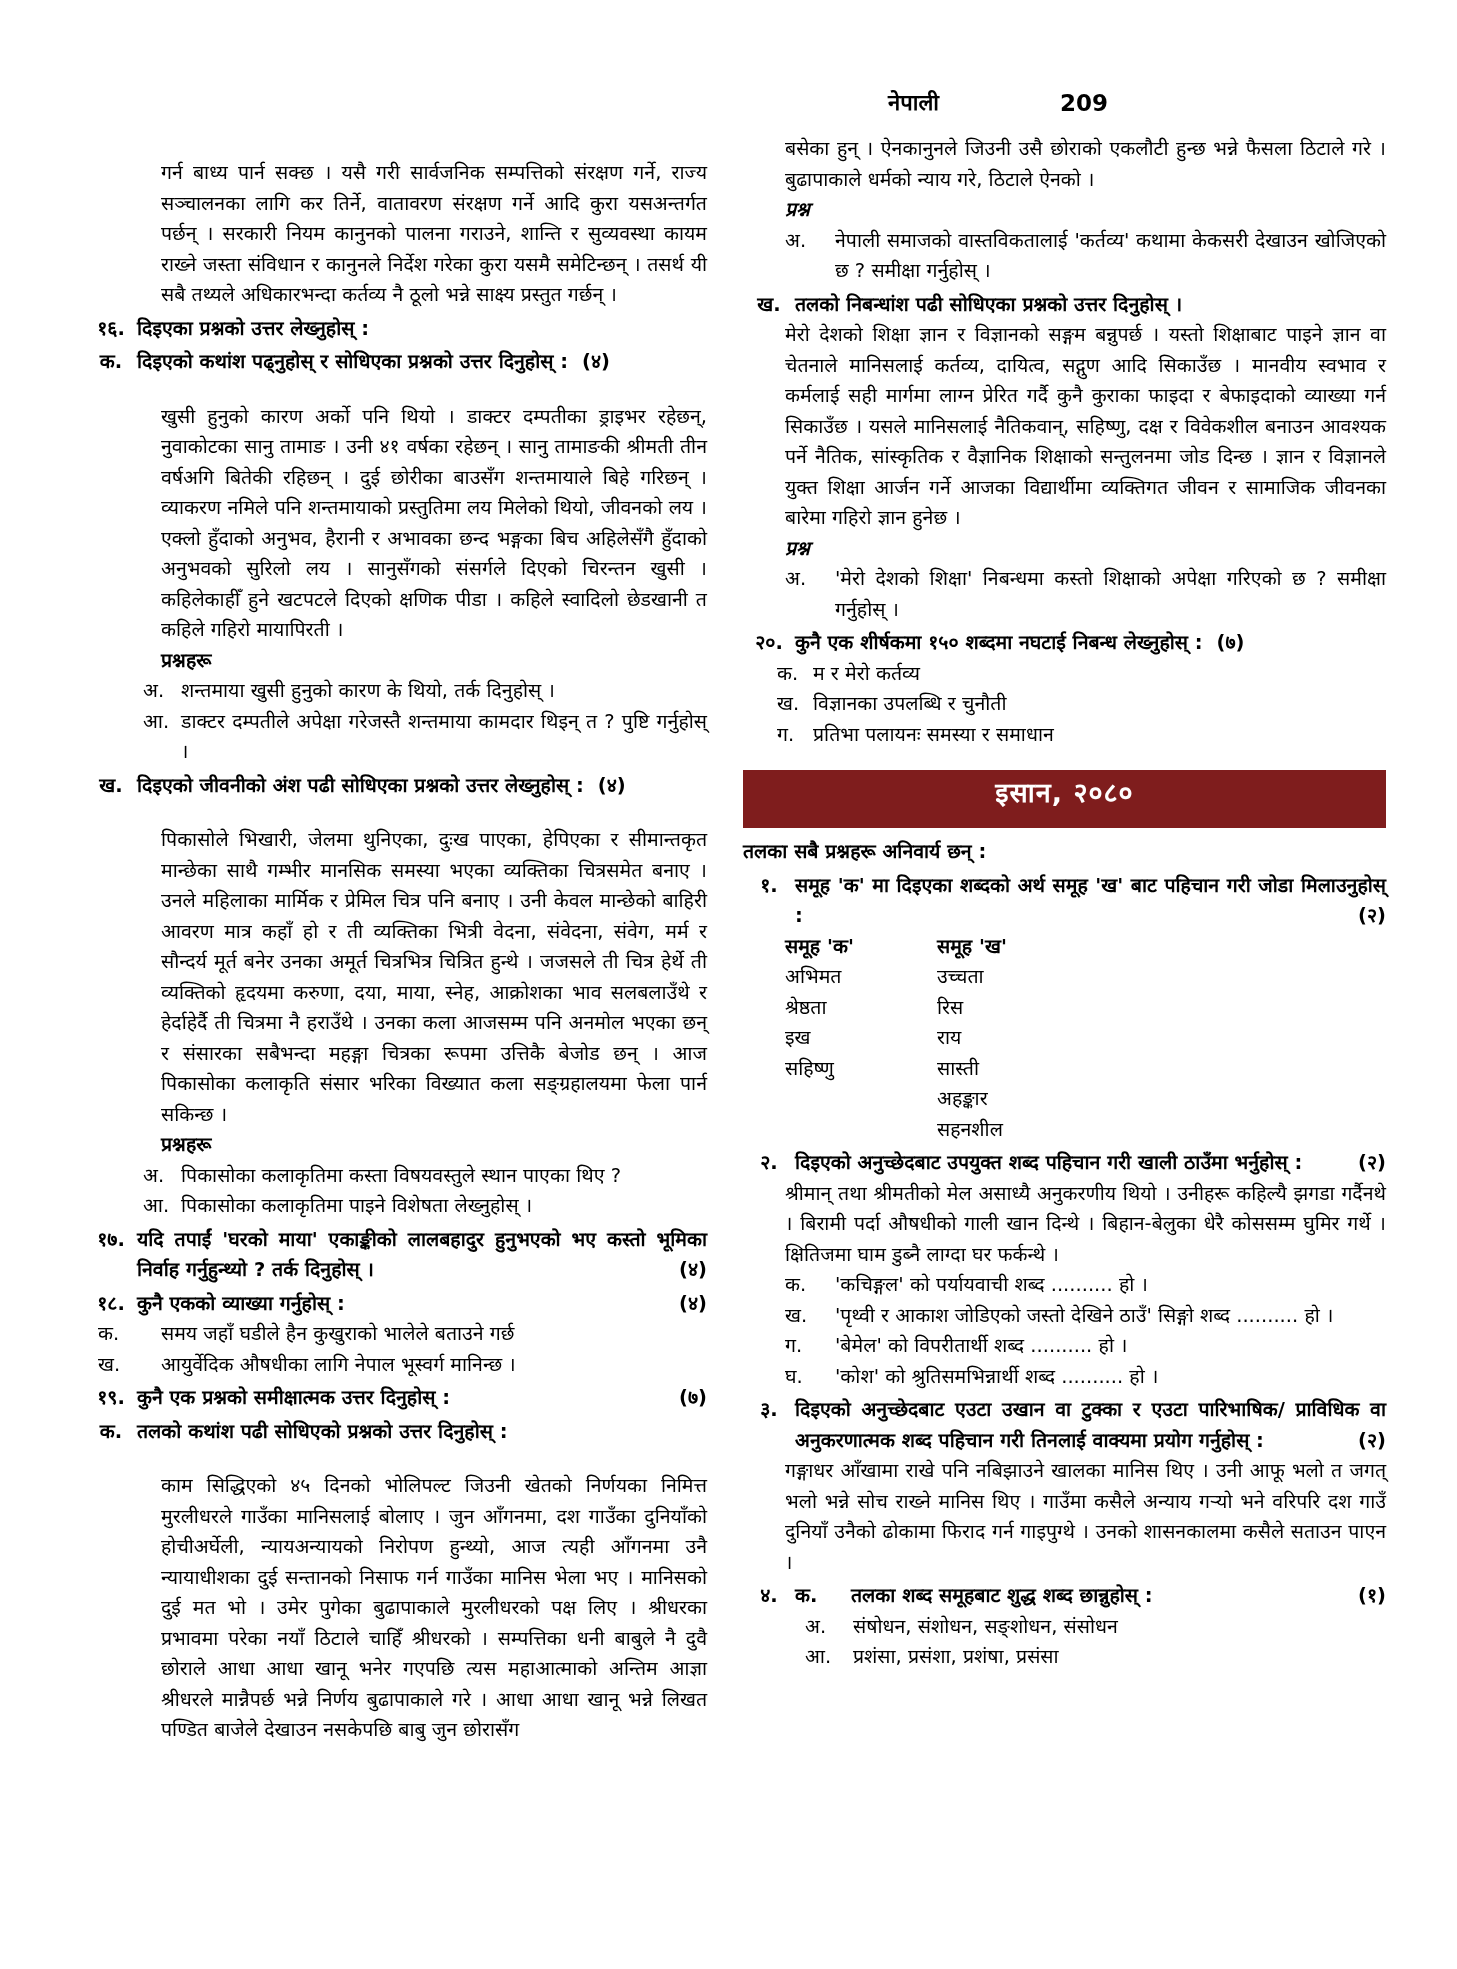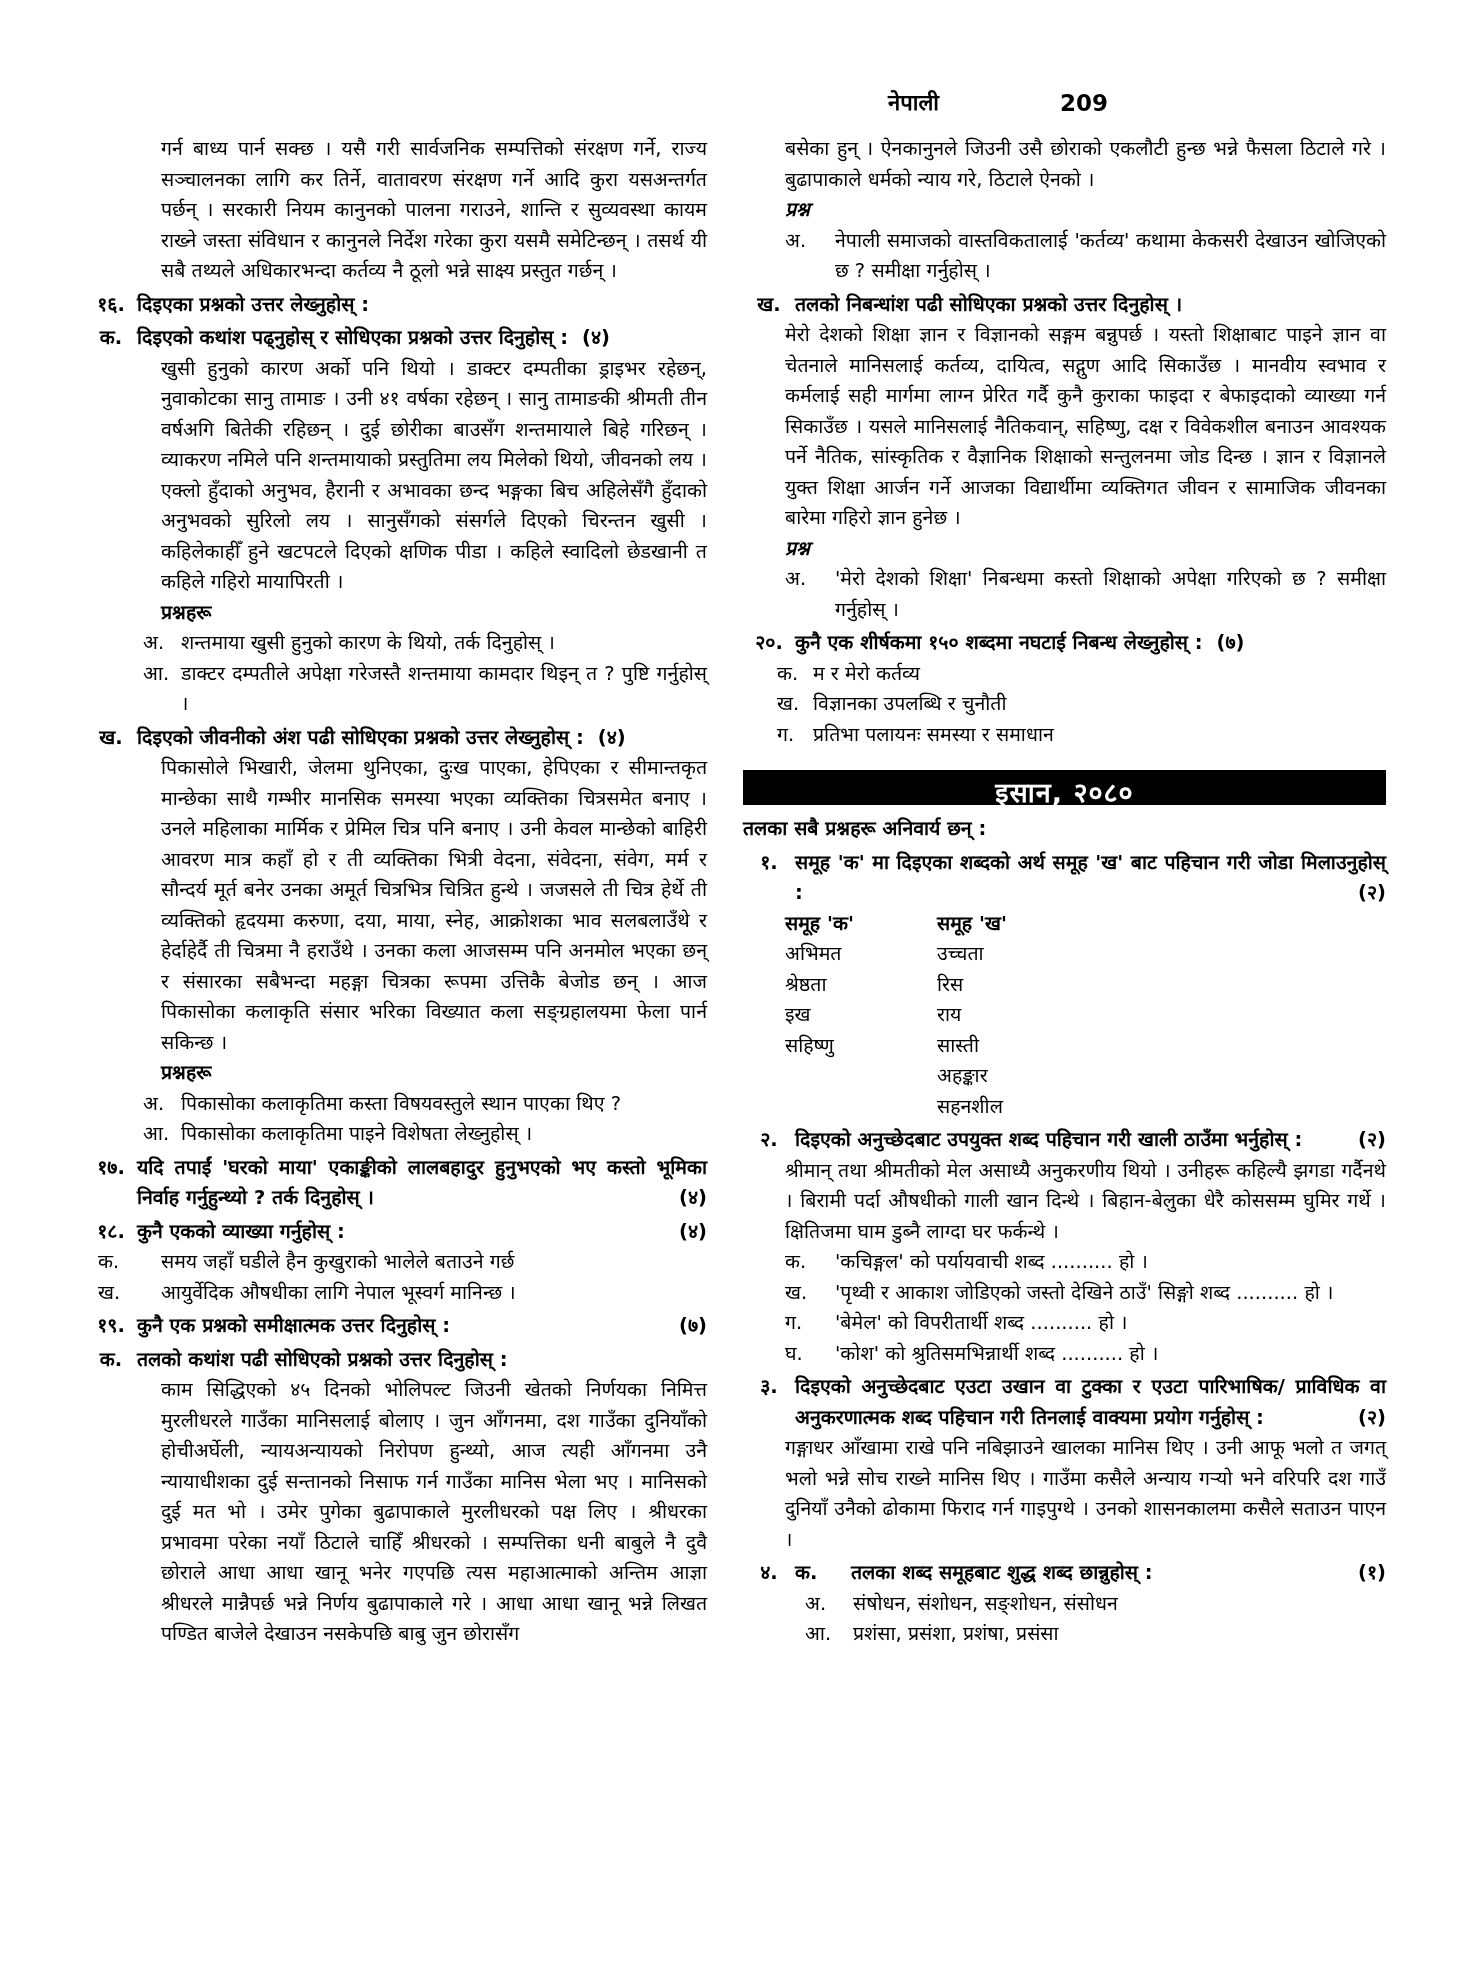--- a/index.html
+++ b/index.html
@@ -11,21 +11,21 @@
     font-size:19.5px;line-height:30.5px;
     overflow:hidden;
   }
   .hdr-subject{position:absolute;left:888px;top:88px;font-weight:bold;font-size:22px;}
   .hdr-page{position:absolute;left:1060px;top:88px;font-weight:bold;font-size:23px;}
 
   .col-left{position:absolute;left:85px;top:134px;width:622px;}
   .col-right{position:absolute;left:743px;top:134px;width:643px;}
 
   .jp{text-align:justify;}
-  .ind-l{padding-left:76px;}
+  .ind-l{padding-left:76px;margin-top:24px;}
   .ind-r{padding-left:42px;}
   p{margin:0;}
 
   .qhead{display:flex;font-weight:bold;margin-top:3px;}
   .qhead .num{flex:0 0 52px;text-align:center;}
   .qhead .num2{flex:0 0 56px;}
   .qhead .txt{flex:1;position:relative;text-align:justify;}
   .marks-abs{position:absolute;right:0;bottom:0;}
   .marks-inline{margin-left:14px;}
 
@@ -49,22 +49,22 @@
 
   .opt4{display:flex;padding-left:62px;}
   .opt4 .lbl{flex:0 0 48px;}
 
   .match-table{padding-left:42px;}
   .match-row{display:flex;}
   .match-row .c1{flex:0 0 152px;}
   .match-head{font-weight:bold;}
 
   .banner{
-    margin:20px 0 9px 0;background:#000000;color:#fff;
-    font-weight:bold;font-size:27px;height:35px;line-height:45px;
+    margin:20px 0 9px 0;background:#7f1d1d;color:#fff;
+    font-weight:bold;font-size:27px;height:58px;line-height:45px;
     text-align:center;letter-spacing:1px;
   }
   .mandatory{font-weight:bold;}
 </style>
 </head>
 <body>
 
 <div class="page">
 
   <span class="hdr-subject">नेपाली</span>

